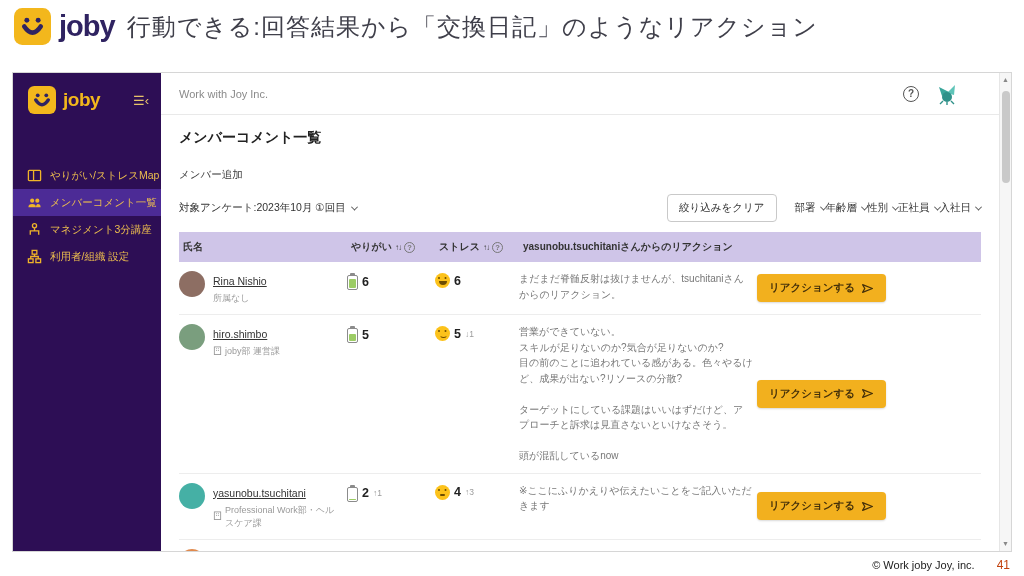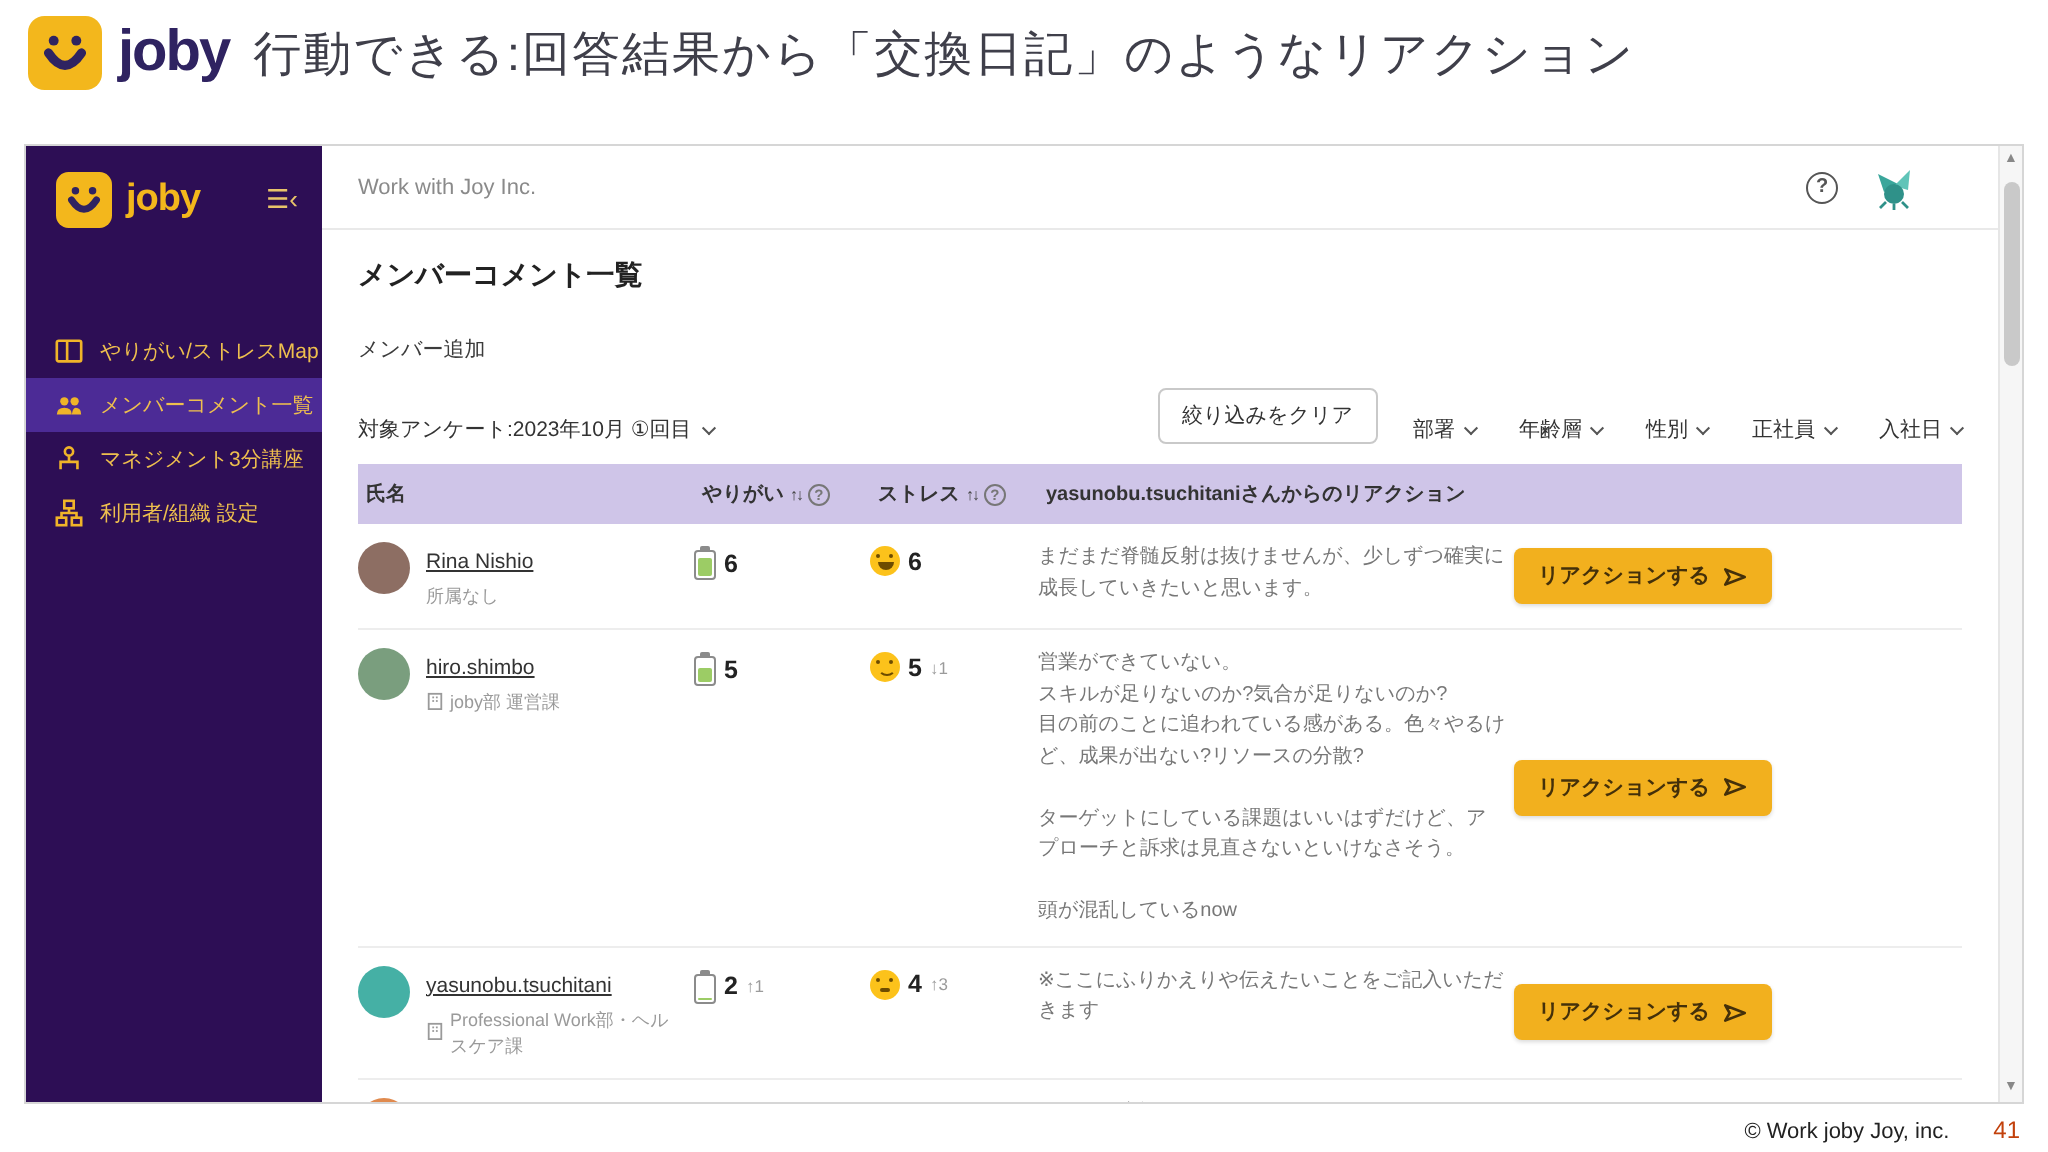--- a/index.html
+++ b/index.html
@@ -32,24 +32,24 @@
   .main { flex:1; position:relative; background:#fff; display:flex; flex-direction:column; overflow:hidden; }
   .topbar { height:42px; border-bottom:1px solid #e9e9e9; display:flex; align-items:center; padding:0 52px 0 18px; flex:0 0 auto; }
   .company { font-size:11px; color:#8a8a8a; flex:1; }
   .help-ic { width:16px; height:16px; border:1.4px solid #555; border-radius:50%; color:#555; font-size:10px; line-height:13px; text-align:center; font-weight:bold; margin-right:16px; cursor:pointer; }
   .bird { width:24px; height:22px; cursor:pointer; }
 
   .content { padding:14px 30px 0 18px; flex:1; overflow:hidden; }
   .page-title { font-size:14px; font-weight:bold; color:#222; }
   .addrow { display:flex; margin-top:21px; }
   .add-member { font-size:10.5px; color:#3c3c3c; cursor:pointer; }
-  .filter-row { display:flex; align-items:flex-end; margin-top:12px; }
+  .filter-row { display:flex; align-items:center; margin-top:12px; }
   .survey-sel { font-size:10.5px; color:#333; display:flex; align-items:center; gap:6px; cursor:pointer; flex:1; }
   .clear-btn { font-size:10.5px; color:#333; background:#fff; border:1px solid #c9c9c9; border-radius:4px; padding:6px 11px; cursor:pointer; margin-right:18px; }
-  .filters { display:flex; align-items:center; gap:22px; }
+  .filters { display:flex; align-items:center; }
   .filter-item { font-size:10.5px; color:#333; display:flex; align-items:center; gap:5px; cursor:pointer; white-space:nowrap; }
   .chev { width:5px; height:5px; border-right:1.4px solid #555; border-bottom:1.4px solid #555; transform:rotate(45deg) translate(-1px,-1px); display:inline-block; }
 
   
   .table { margin-top:10px; }
   .thead { display:flex; background:#cfc5e8; align-items:center; }
   .thead > div { font-size:10px; font-weight:bold; color:#333; padding:8px 4px; display:flex; align-items:center; gap:3px; }
   .col-name { width:168px; }
   .col-yarigai { width:88px; }
   .col-stress { width:84px; }
@@ -264,21 +264,21 @@
 
     </span>
                 </div>
      <div class="col-stress">
                   <span class="score">
       <span class="face laugh"></span>
       <span class="score-val">6</span>
 
     </span>
                 </div>
-     <div class="col-comment comment">まだまだ脊髄反射は抜けませんが、少しずつ確実に成長していきたいと思います。</div>
+     <div class="col-comment comment">まだまだ脊髄反射は抜けませんが、tsuchitaniさんからのリアクション。</div>
      <div class="col-reaction reaction-cell">
                   <button class="reaction-btn">
          <span>リアクションする</span>
          <span style="display:inline-flex;width:13px;height:13px">
                       <svg viewBox="0 0 24 24" fill="none" stroke="#44300a" stroke-width="2.4" stroke-linejoin="round">
                         <path d="M3 5 L21 12 L3 19 L7 12 Z"></path>
                       </svg>
                     </span>
        </button>
                 </div>

